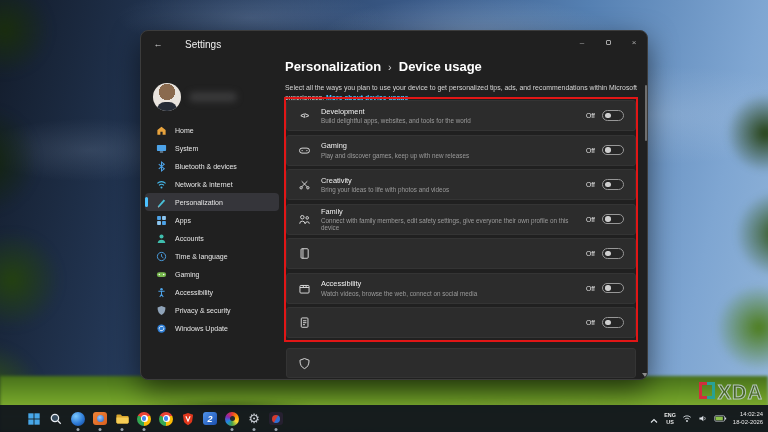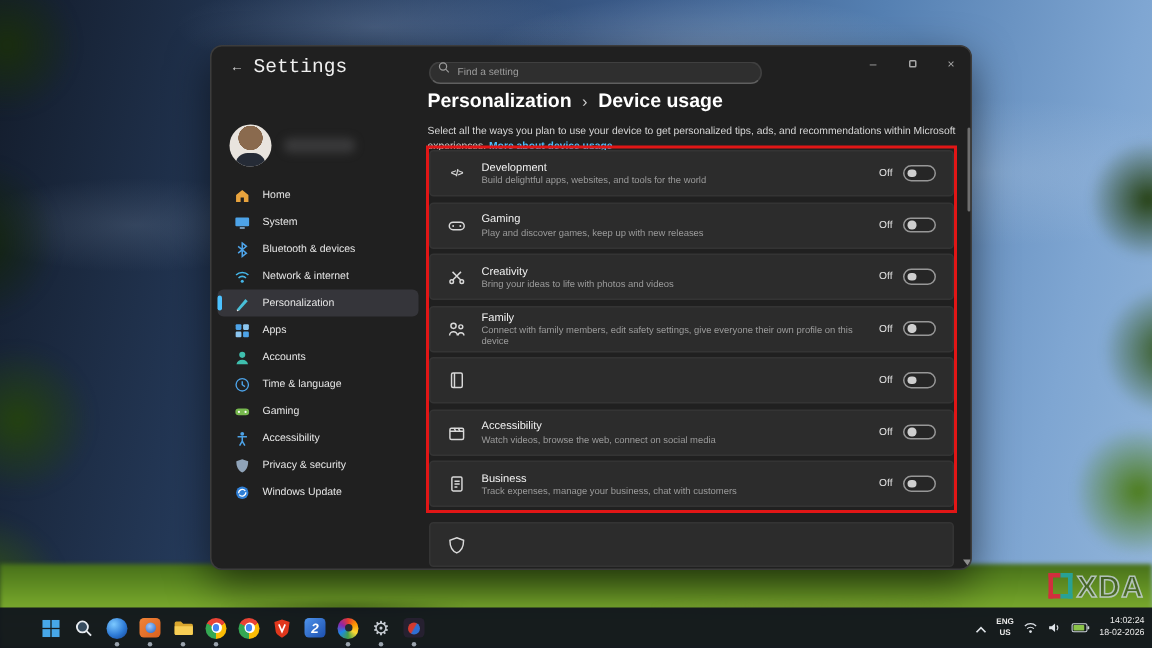--- a/index.html
+++ b/index.html
@@ -35,21 +35,21 @@
     background:radial-gradient(ellipse 120px 8px at 30% 50%, rgba(35,55,12,.55), transparent 70%),
                radial-gradient(ellipse 150px 9px at 70% 50%, rgba(120,150,50,.5), transparent 70%); }
 
   
   .window { position:absolute; left:140px; top:30px; width:508px; height:350px;
     background:#202020; border:1px solid #3c3c3c; border-radius:8px;
     box-shadow:0 10px 28px rgba(0,0,0,.55); overflow:hidden; color:#fff; }
   .titlebar { position:absolute; left:0; top:0; right:0; height:26px; display:flex; align-items:center; }
   .back-btn { width:22px; height:18px; margin-left:6px; display:flex; align-items:center; justify-content:center;
     color:#d8d8d8; font-size:9px; border-radius:3px; }
-  .win-title { font-size:13px; color:#f0f0f0; margin-left:0;font-family:Liberation Mono, monospace; }
+  .win-title { font-size:10px; color:#f0f0f0; margin-left:16px; }
   .searchbox { position:absolute; left:145px; top:6px; width:222px; height:15px; }
   .searchbox input { width:100%; height:100%; background:#2f2f2f; border:1px solid #404040;
     border-bottom:1px solid #5f5f5f; border-radius:8px; color:#cfcfcf; font-size:6.8px;
     padding:0 6px 0 18px; outline:none; font-family:"Liberation Sans",sans-serif; }
   .searchbox input::placeholder { color:#9d9d9d; }
   .search-ic { position:absolute; left:6px; top:3.5px; }
   .win-controls { position:absolute; right:0; top:0; display:flex; }
   .wc { width:26px; height:22px; display:flex; align-items:center; justify-content:center;
     color:#a8a8a8; font-size:8px; }
   .wc .sq { width:5px; height:5px; border:1px solid #a8a8a8; border-radius:1px; }
@@ -167,27 +167,20 @@
   <div class="grass"></div>
   <div class="grass2"></div>
 
   <div class="window">
 
     <div class="titlebar">
       <div class="back-btn">
         <span>←</span>
       </div>
       <span class="win-title">Settings</span>
-      <div class="searchbox">
-        <svg class="search-ic" width="8" height="8" viewBox="0 0 10 10">
-            <circle cx="4.2" cy="4.2" r="3" stroke="#9d9d9d" stroke-width="1" fill="none"></circle>
-            <path d="M6.4 6.4 L9 9" stroke="#9d9d9d" stroke-width="1"></path>
-          </svg>
-        <input type="text" placeholder="Find a setting" style="">
-      </div>
       <div class="win-controls">
         <div class="wc">
             <span>–</span>
           </div>
         <div class="wc">
             <div class="sq"></div>
           </div>
         <div class="wc">
             <span>×</span>
           </div>
@@ -436,24 +429,20 @@
           </div>
         </div>
 
         <div class="row">
           <span class="row-ic">
               <svg width="13" height="13" viewBox="0 0 12 12">
                 <rect x="3" y="1.8" width="6.2" height="8.6" rx="0.8" stroke="#d9d9d9" stroke-width="0.9" fill="none"></rect>
                 <path d="M4.6 4.4 H7.8 M4.6 6.2 H7.8 M4.6 8 H6.4" stroke="#d9d9d9" stroke-width="0.9" fill="none"></path>
               </svg>
             </span>
-          <div class="row-text">
-            <div class="row-title">Business</div>
-            <div class="row-sub">Track expenses, manage your business, chat with customers</div>
-          </div>
           <div class="row-state">
             <span class="state-label">Off</span>
             <div class="toggle">
                 <div class="knob"></div>
               </div>
           </div>
         </div>
 
       </div>
 

